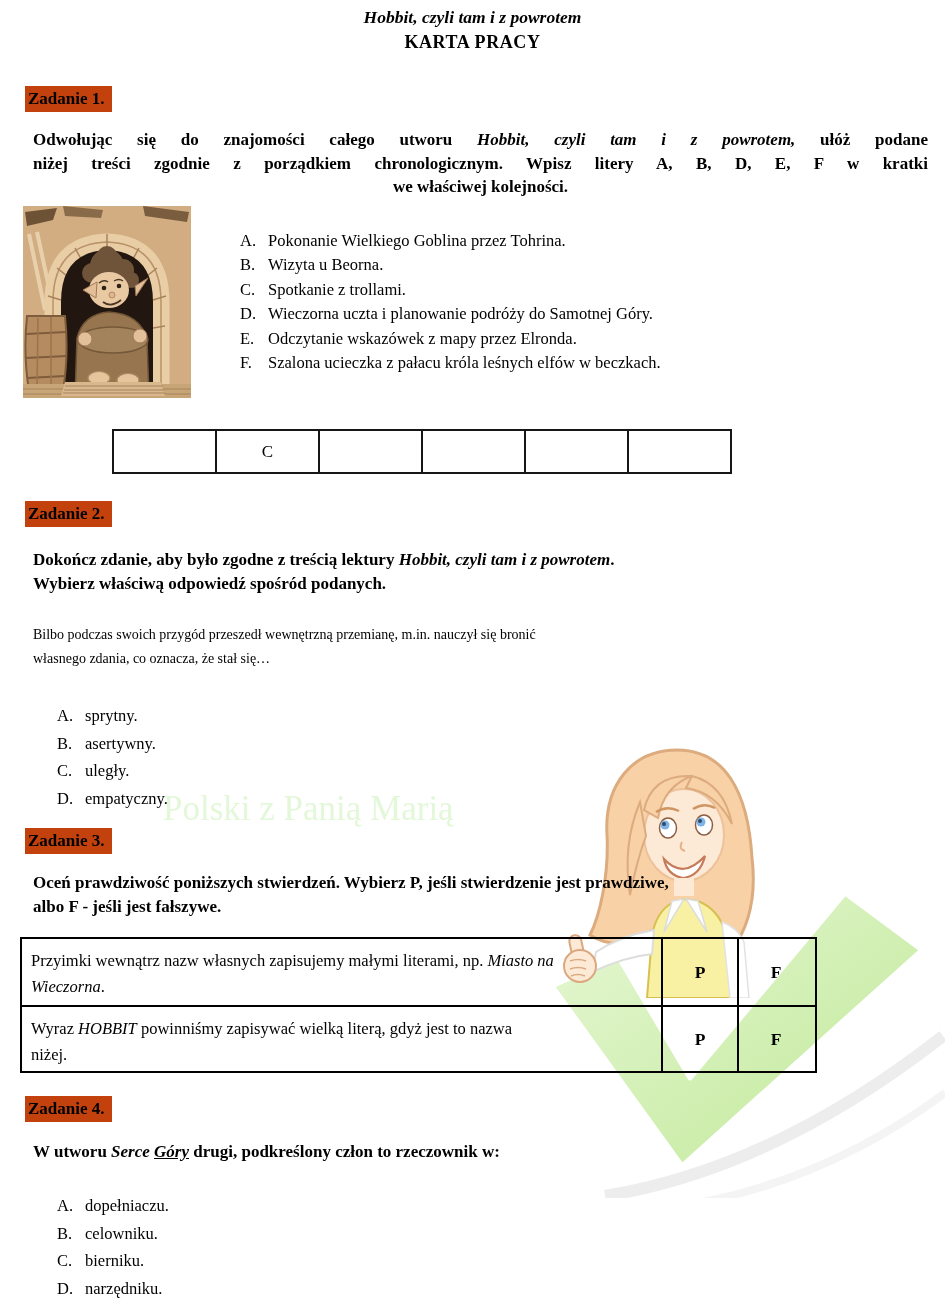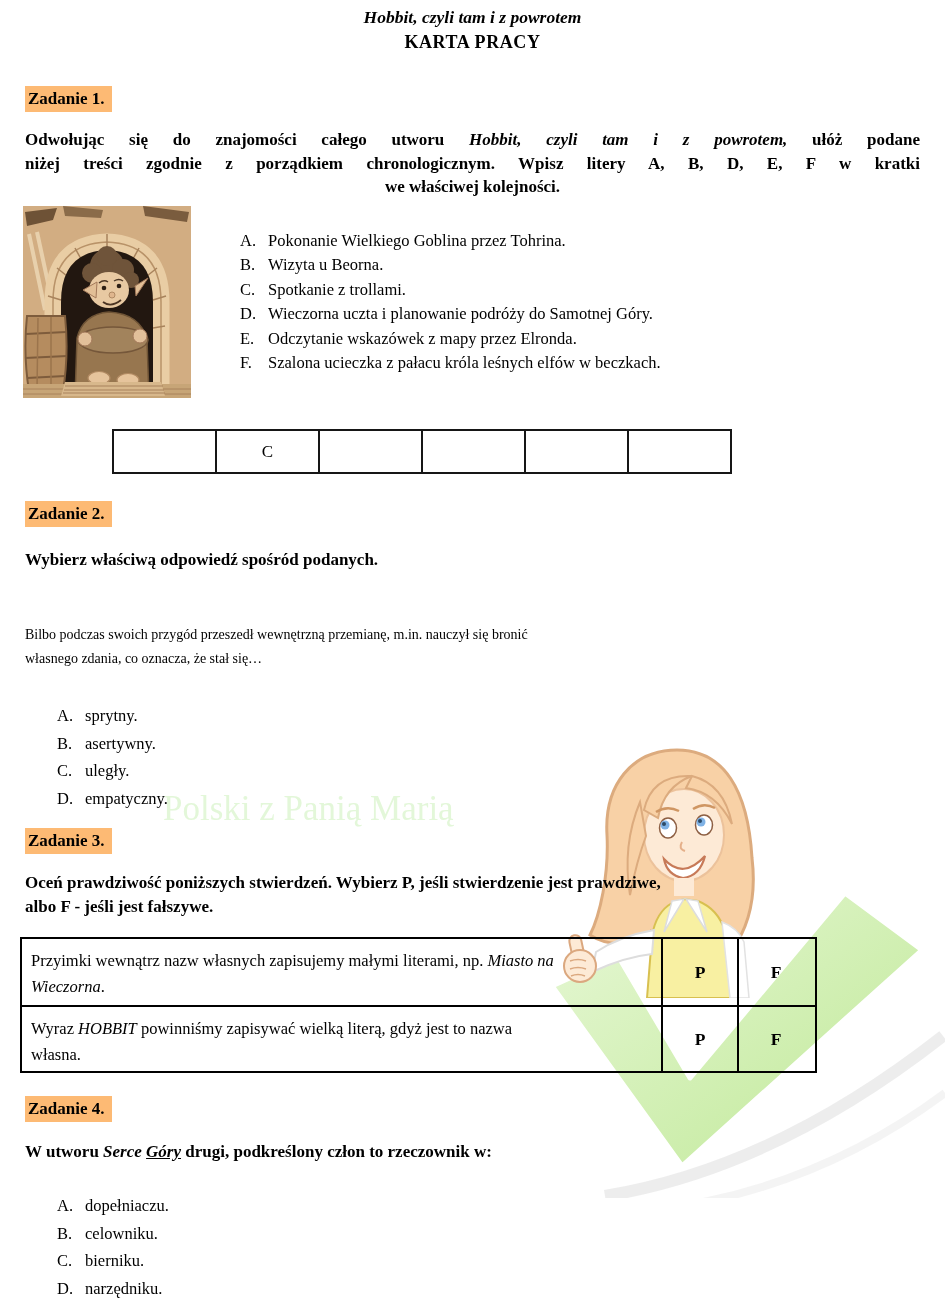--- a/index.html
+++ b/index.html
@@ -5,22 +5,22 @@
   html,body{margin:0;padding:0;background:#ffffff;}
   #page{position:relative;width:945px;height:1310px;background:#fff;overflow:hidden;
         font-family:"Liberation Serif","DejaVu Serif",serif;color:#000;}
   .c{position:absolute;z-index:2;}
   .wm{position:absolute;z-index:1;}
   .i{font-style:italic;}
   .u{text-decoration:underline;}
   .center{text-align:center;}
   .title1{left:0;top:7px;width:945px;text-align:center;font-size:17.5px;font-weight:bold;font-style:italic;}
   .title2{left:0;top:32px;width:945px;text-align:center;font-size:18px;font-weight:bold;letter-spacing:.6px;}
-  .label{left:25px;background:#fdba74;font-weight:bold;font-size:17px;line-height:25px;padding:0 7px 1px 3px;}
-  .para{left:25px;width:895px;font-size:17px;font-weight:bold;line-height:23.5px;}
+  .label{left:25px;background:#c2410c;font-weight:bold;font-size:17px;line-height:25px;padding:0 7px 1px 3px;}
+  .para{left:33px;width:895px;font-size:17px;font-weight:bold;line-height:23.5px;}
   .jline{text-align:justify;text-align-last:justify;}
   .nline{white-space:nowrap;}
   .plain{font-weight:normal;font-size:14px;}
   .list{left:240px;width:690px;font-size:16.5px;line-height:24.4px;}
   .list .row{display:flex;}
   .opts{left:57px;width:600px;font-size:16.5px;line-height:27.5px;}
   .opts .row{display:flex;}
   .letter{width:28px;flex:0 0 28px;}
   .ansrow{left:112px;top:429px;display:flex;border:2px solid #161616;}
   .anscell{width:101px;height:41px;border-right:2px solid #161616;display:flex;align-items:center;justify-content:center;font-size:17px;}
@@ -183,20 +183,21 @@
     <div class="anscell">C</div>
     <div class="anscell"></div>
     <div class="anscell"></div>
     <div class="anscell"></div>
     <div class="anscell"></div>
   </div>
 
   <div class="c label" style="top:501px">Zadanie 2.</div>
 
   <div class="c para" style="top:548px">
+    <div class="nline"><span>Dokończ zdanie, aby było zgodne z treścią lektury </span><span class="i">Hobbit, czyli tam i z powrotem</span><span>.</span></div>
     <div class="nline">Wybierz właściwą odpowiedź spośród podanych.</div>
   </div>
 
   <div class="c para plain" style="top:623px">
     <div class="nline">Bilbo podczas swoich przygód przeszedł wewnętrzną przemianę, m.in. nauczył się bronić</div>
     <div class="nline">własnego zdania, co oznacza, że stał się…</div>
   </div>
 
   <div class="c opts" style="top:702px">
     <div class="row">
@@ -229,21 +230,21 @@
       <div class="pcell-text">
         <div><span>Przyimki wewnątrz nazw własnych zapisujemy małymi literami, np. </span><span class="i">Miasto na</span></div>
         <div><span class="i">Wieczorna</span><span>.</span></div>
       </div>
       <div class="pcell-pf">P</div>
       <div class="pcell-pf">F</div>
     </div>
     <div class="prow r2">
       <div class="pcell-text">
         <div><span>Wyraz </span><span class="i">HOBBIT</span><span> powinniśmy zapisywać wielką literą, gdyż jest to nazwa</span></div>
-        <div>własna.</div>
+        <div>niżej.</div>
       </div>
       <div class="pcell-pf">P</div>
       <div class="pcell-pf">F</div>
     </div>
   </div>
 
   <div class="c label" style="top:1096px">Zadanie 4.</div>
 
   <div class="c para" style="top:1140px">
     <div class="nline"><span>W utworu </span><span class="i">Serce </span><span class="i u">Góry</span><span> drugi, podkreślony człon to rzeczownik w:</span></div>

